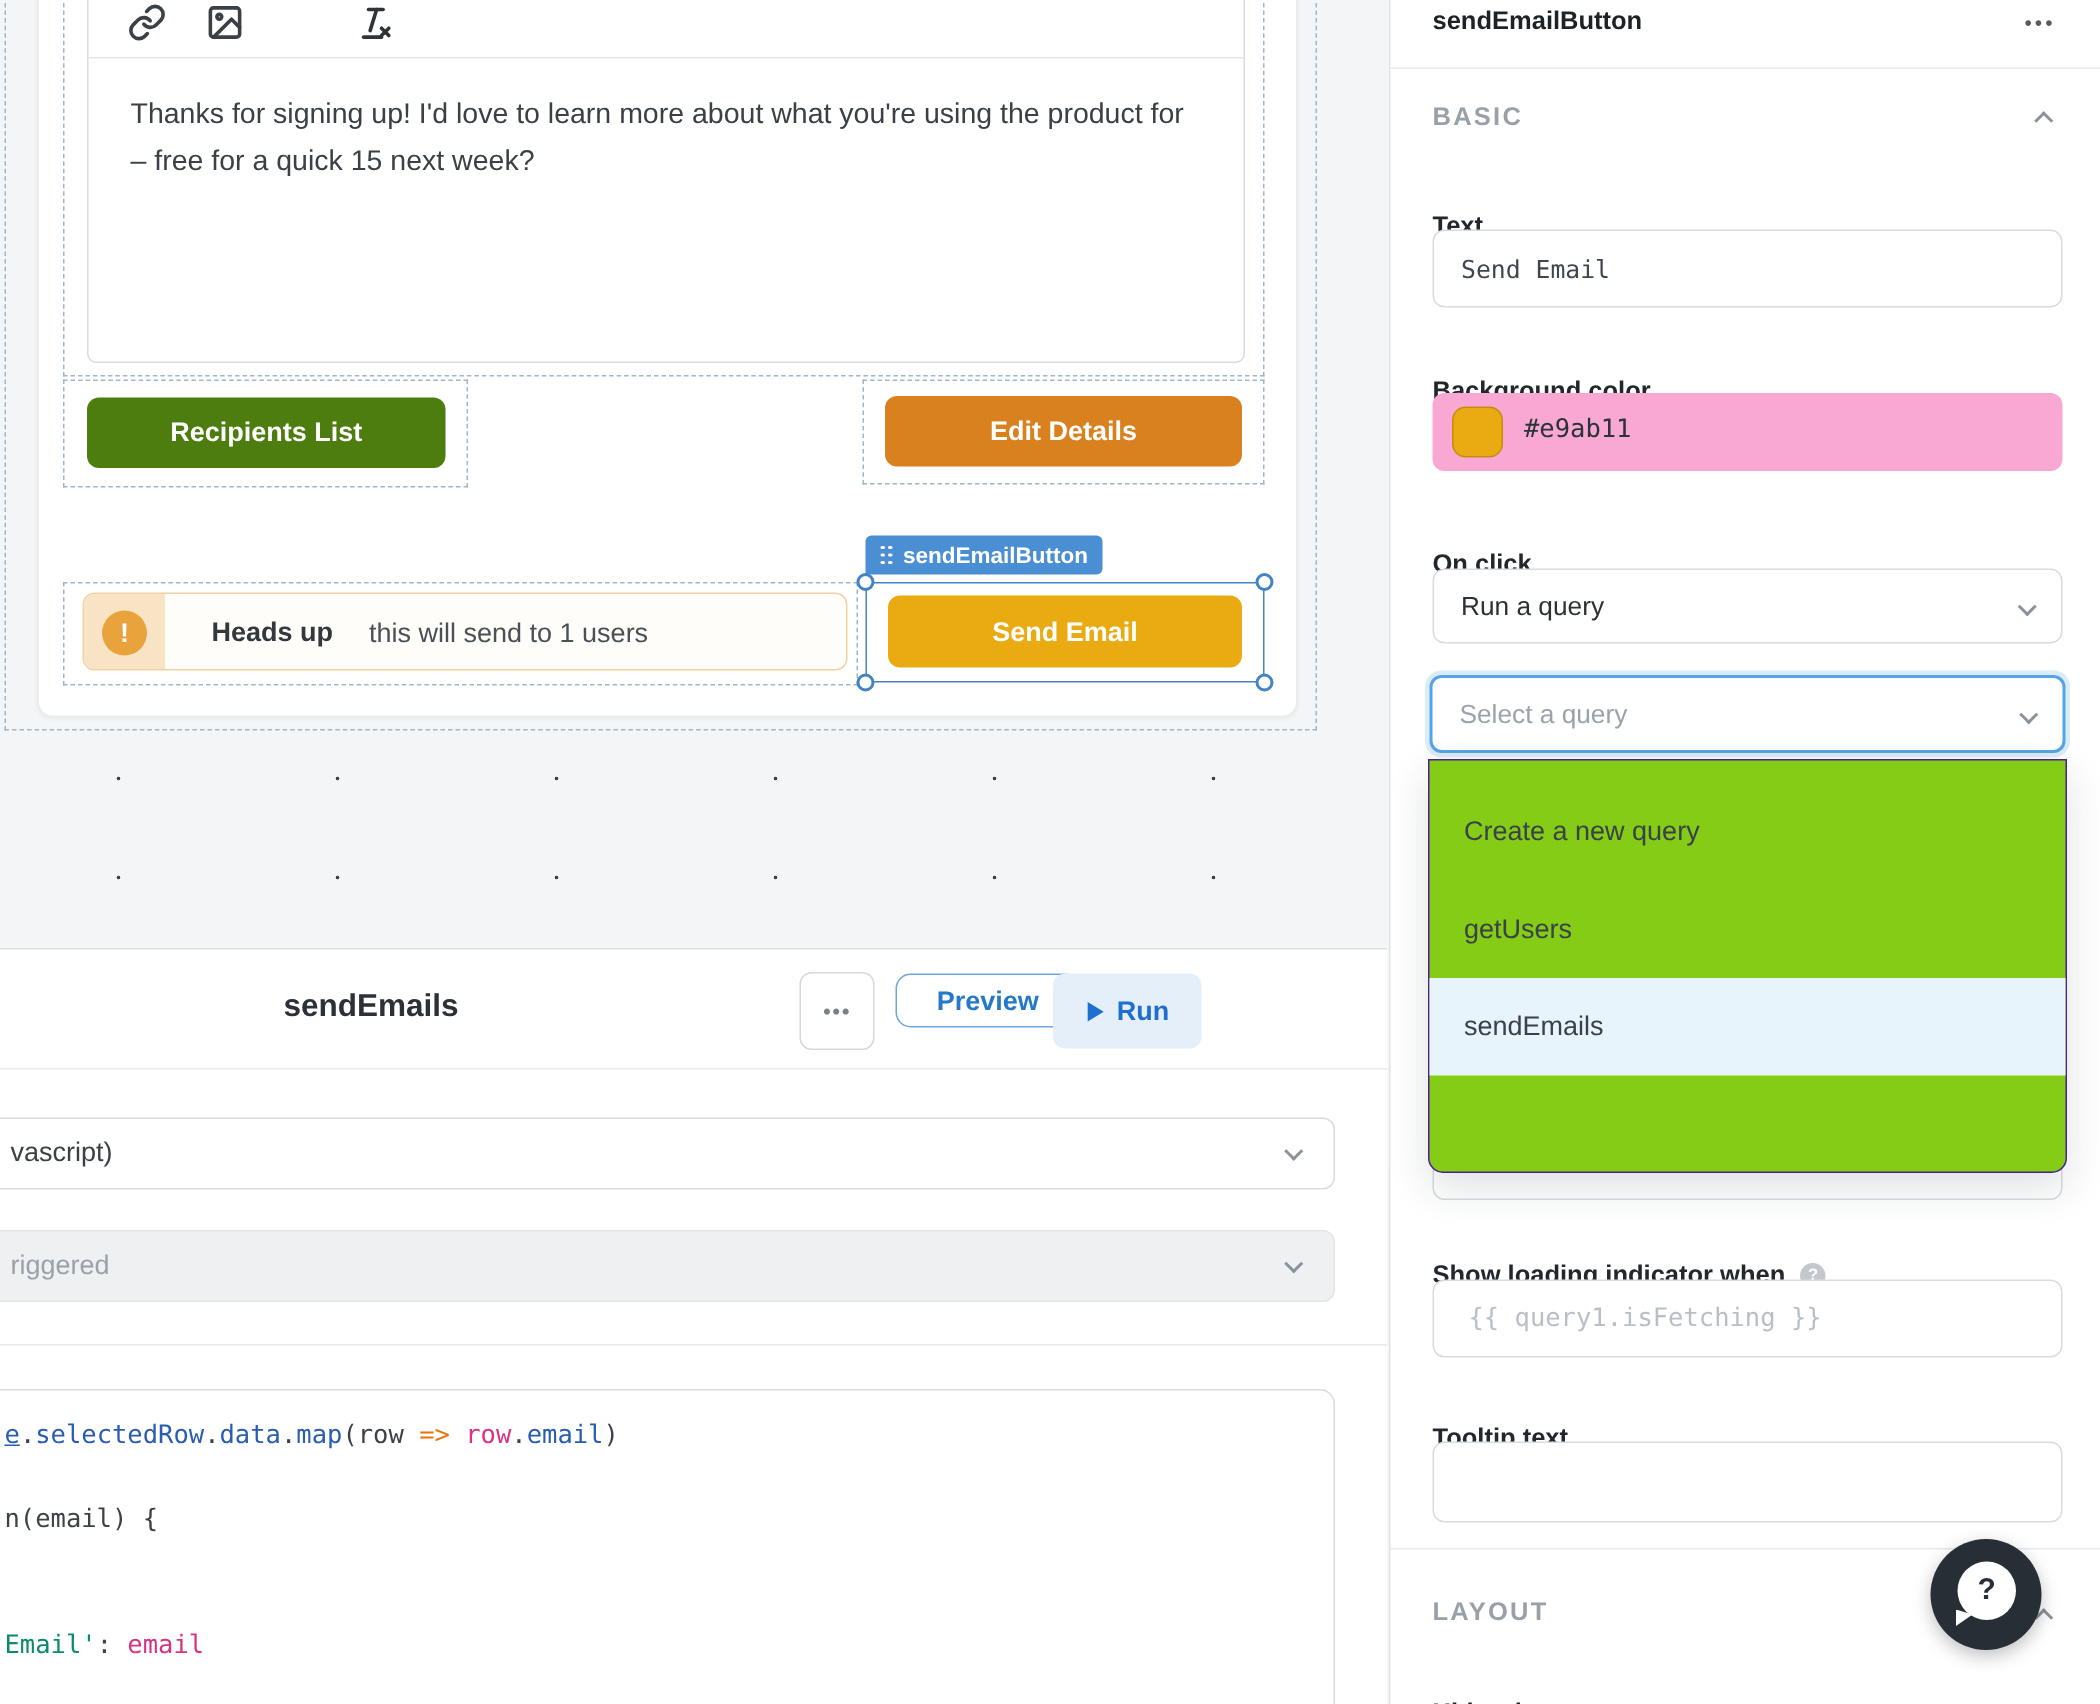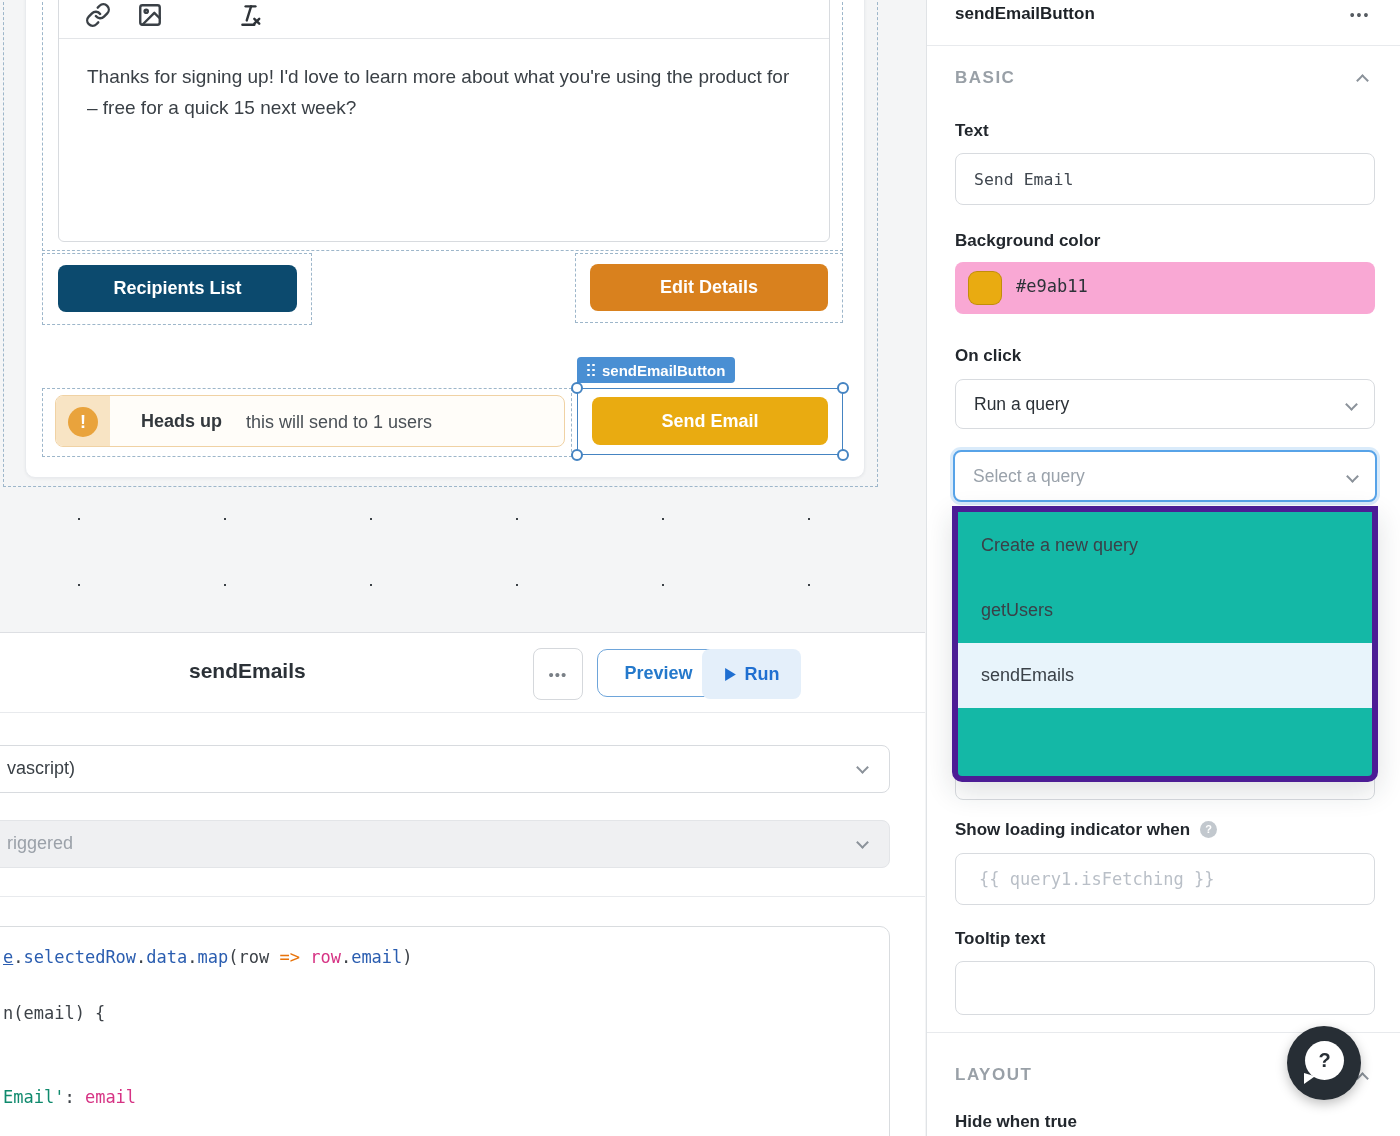--- a/index.html
+++ b/index.html
@@ -42,21 +42,21 @@
   .dot-strip { left:0; top:487px; width:925px; height:145px;
                background-image:radial-gradient(circle, #3c4247 1.1px, transparent 1.4px);
                background-size:146px 66px; background-position:6px -1px; }
 
   
   .qpanel { left:0; top:632px; width:925px; height:504px; background:#fff; border-top:1px solid #dddfe3; }
   .q-title { left:189px; top:658px; font-size:21px; font-weight:600; color:#2b3137; }
   .q-more { left:533px; top:647px; width:50px; height:52px; border:1px solid #d5d8dc; border-radius:8px;
             background:#fff; color:#7a8087; font-size:15px; letter-spacing:1px;
             display:flex; align-items:center; justify-content:center; cursor:pointer; }
-  .q-preview { left:597px; top:648px; width:123px; height:48px; border:1.5px solid #6ea5da; border-radius:10px;
+  .q-preview { left:597px; top:648px; width:123px; height:36px; border:1.5px solid #6ea5da; border-radius:10px;
                background:#fff; color:#2579cb; font-size:18px; font-weight:600;
                display:flex; align-items:center; justify-content:center; cursor:pointer; }
   .q-run { left:734px; top:648px; width:99px; height:50px; border:none; border-radius:8px; background:#e4effa;
            color:#1f6fd1; font-size:18px; font-weight:600; display:flex; align-items:center; justify-content:center;
            gap:8px; cursor:pointer; }
   .divider { background:#e8eaed; height:1px; }
   .fake-select { border:1px solid #d8dbdf; border-radius:8px; background:#fff; }
   .dd-cut { left:-190px; width:1080px; height:48px; }
   .dd-text { position:absolute; left:196px; top:12px; font-size:18px; color:#3a4046; }
   .dd-gray { background:#eff0f2; border-color:#e3e5e8; }
@@ -69,32 +69,32 @@
               font-size:17px; line-height:28px; white-space:pre; }
   .tok-drk { color:#3d4248; } .tok-nav { color:#2a5db0; } .tok-pnk { color:#d63384; }
   .tok-orn { color:#e8740c; } .tok-grn { color:#0f8a6d; } .tok-u { text-decoration:underline; }
 
   
   .inspector { left:926px; top:0; width:474px; height:1136px; background:#fff; border-left:1px solid #e0e3e6; }
   .insp-title { left:955px; top:4px; font-size:17px; font-weight:700; color:#1d2227; }
   .insp-more { left:1340px; top:0px; width:40px; height:30px; color:#555b61; font-size:14px; letter-spacing:2px;
                display:flex; align-items:center; justify-content:center; cursor:pointer; }
   .sect { font-size:17px; font-weight:600; color:#99a0a7; letter-spacing:1.5px; }
-  .lbl { font-size:17px; font-weight:600; color:#22272d; }
+  .lbl { font-size:17px; font-weight:600; color:#22272d;margin-top:20px; }
   .field { left:955px; width:420px; border:1px solid #d8dbdf; border-radius:8px; background:#fff; }
   .mono { font-family:"DejaVu Sans Mono", monospace; }
   .color-field { left:955px; top:262px; width:420px; height:52px; background:#f9a8d4; border-radius:8px; }
   .swatch { position:absolute; left:13px; top:9px; width:34px; height:34px; border-radius:9px;
             background:#e9ab11; border:1px solid rgba(120,90,0,.35); }
   .select-line { display:flex; align-items:center; justify-content:space-between; padding:0 18px; }
   .focus-select { left:953px; top:450px; width:424px; height:52px; border:2px solid #57a3e8; border-radius:8px;
                   background:#fff; box-shadow:0 0 0 3px rgba(87,163,232,.22); }
   .ph { color:#9aa2ab; }
-  .qdd-panel { left:952px; top:506px; width:426px; height:276px; background:#14b8a6; border:6px solid #4c1d95;
-               border-radius:0 0 10px 10px; box-shadow:0 10px 28px rgba(30,40,50,.14); z-index:5; padding-top:1px; }
+  .qdd-panel { left:952px; top:506px; width:426px; height:276px; background:#84cc16; border:1px solid #4c1d95;
+               border-radius:0 0 10px 10px; box-shadow:0 10px 28px rgba(30,40,50,.14); z-index:5; padding-top:15px; }
   .qdd-opt { height:65px; display:flex; align-items:center; padding-left:23px; font-size:18px; color:#3a4148; cursor:pointer; }
   .qdd-opt.selected { background:#e8f4fb; }
   .help-circ { display:inline-flex; width:17px; height:17px; border-radius:50%; background:#c2c8ce; color:#fff;
                font-size:11px; font-weight:700; align-items:center; justify-content:center; margin-left:10px;
                vertical-align:2px; }
   .fab { left:1287px; top:1026px; width:74px; height:74px; border-radius:50%; background:#272e35; z-index:10;
          box-shadow:0 4px 12px rgba(0,0,0,.25); cursor:pointer; }
   .fab-bubble { position:absolute; left:18px; top:15px; width:39px; height:39px; background:#fff; border-radius:50%;
                 display:flex; align-items:center; justify-content:center; font-size:20px; font-weight:700; color:#272e35; }
   .fab-tail { position:absolute; left:17px; top:47px; width:11px; height:11px; background:#fff;
@@ -131,21 +131,21 @@
             <path d="M5 21h11"></path>
             <path d="M16 15.5l4.5 4.5"></path>
             <path d="M20.5 15.5L16 20"></path>
         </svg>
       </span>
     </div>
     <div class="editor-text">Thanks for signing up! I'd love to learn more about what you're using the product for – free for a quick 15 next week?</div>
   </div>
 
   <div class="abs dash" style="left:42px; top:253px; width:270px; height:72px;"></div>
-  <button class="abs cbtn" style="left:58px; top:265px; width:239px; height:47px; background:#0c4a6e;">Recipients List</button>
+  <button class="abs cbtn" style="left:58px; top:265px; width:239px; height:47px; background:#4d7c0f;">Recipients List</button>
 
   <div class="abs dash" style="left:575px; top:253px; width:268px; height:70px;"></div>
   <button class="abs cbtn" style="left:590px; top:264px; width:238px; height:47px; background:#d9811e;">Edit Details</button>
 
   <div class="abs dash" style="left:42px; top:388px; width:530px; height:69px;"></div>
   <div class="abs alert">
     <div class="alert-strip"></div>
     <div class="alert-ico">!</div>
     <div class="alert-title">Heads up</div>
     <div class="alert-text">this will send to 1 users</div>

